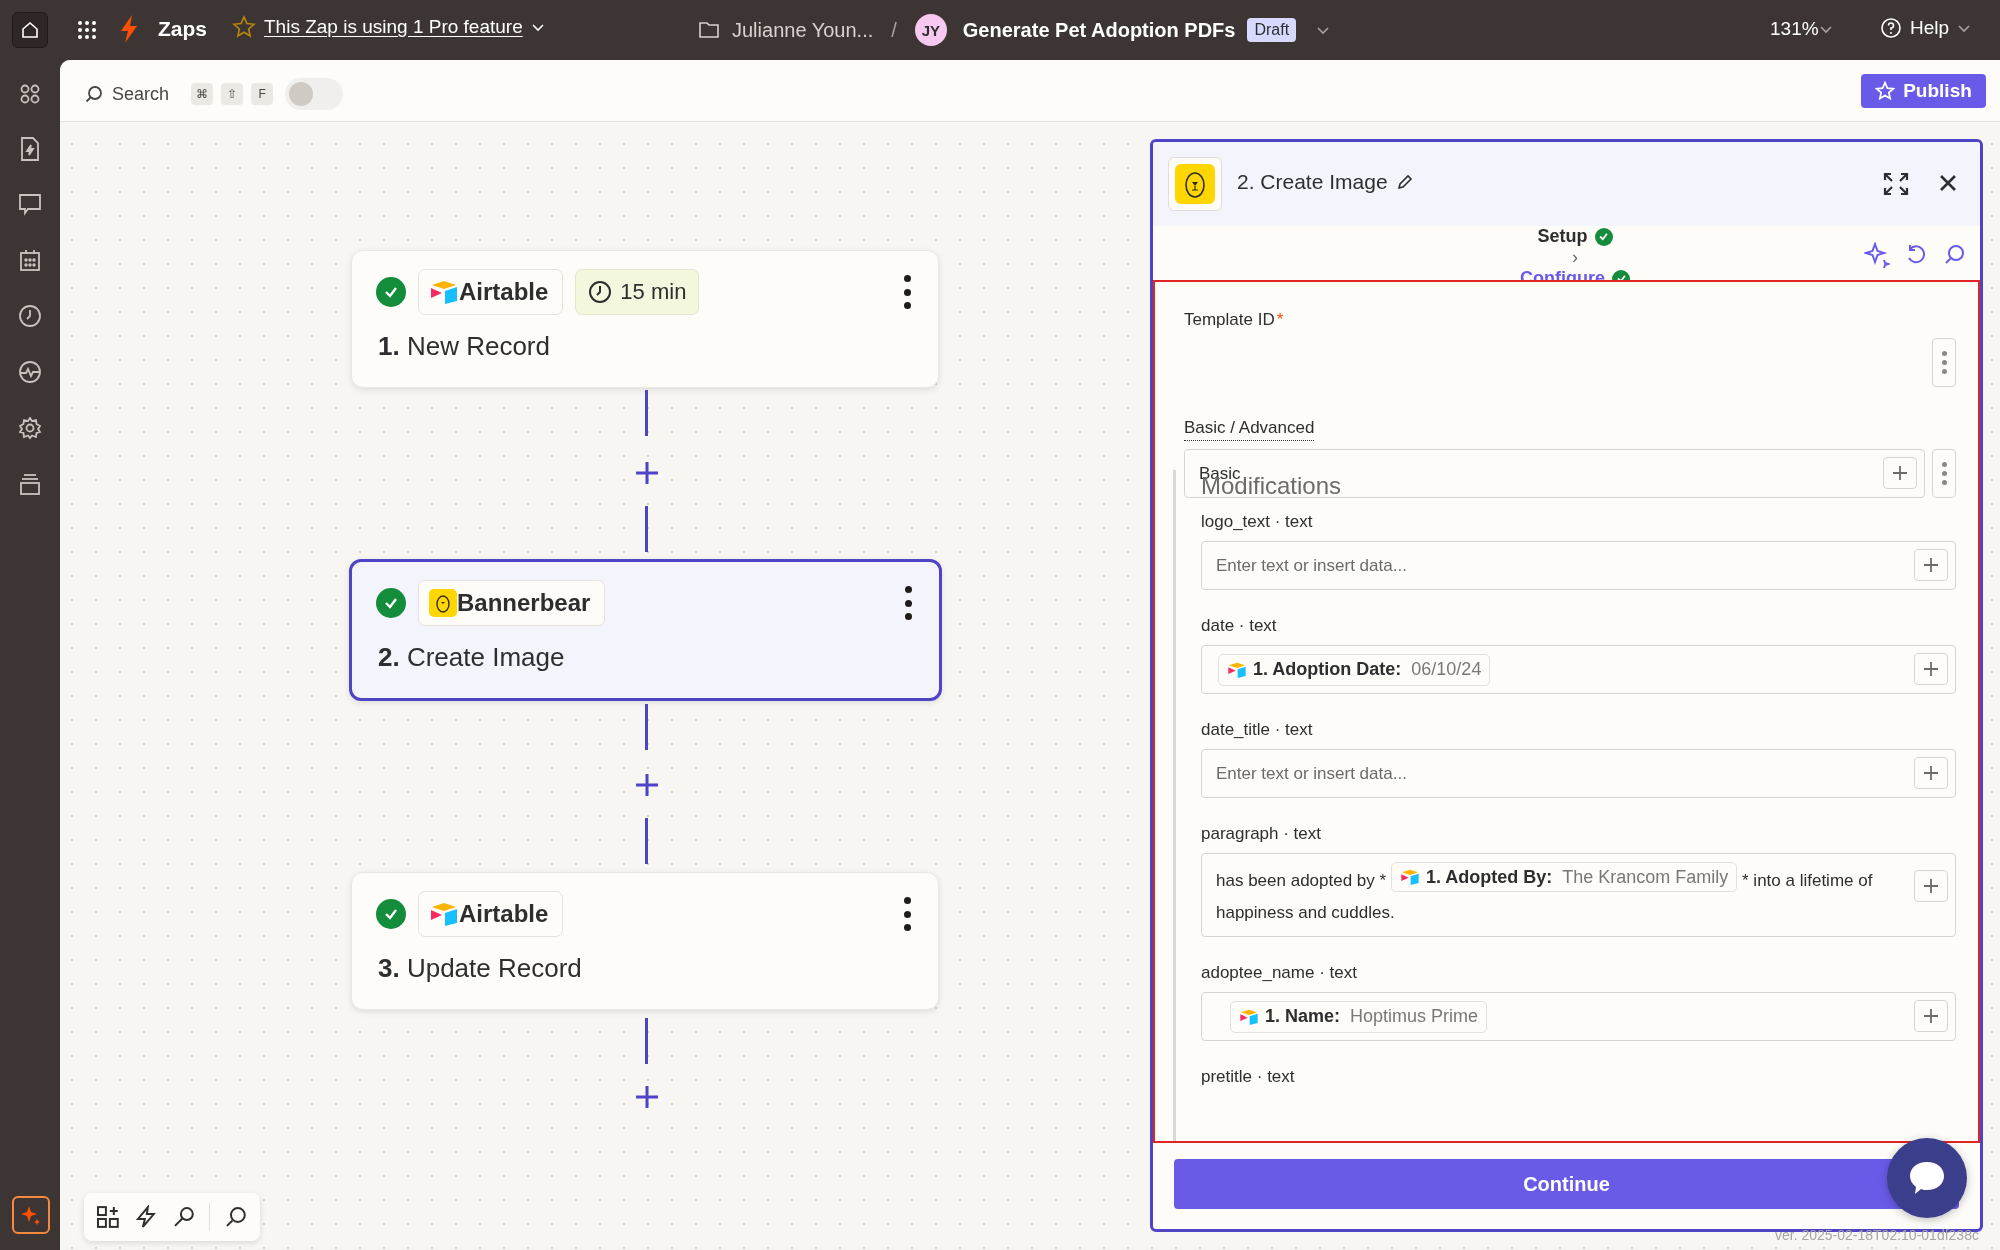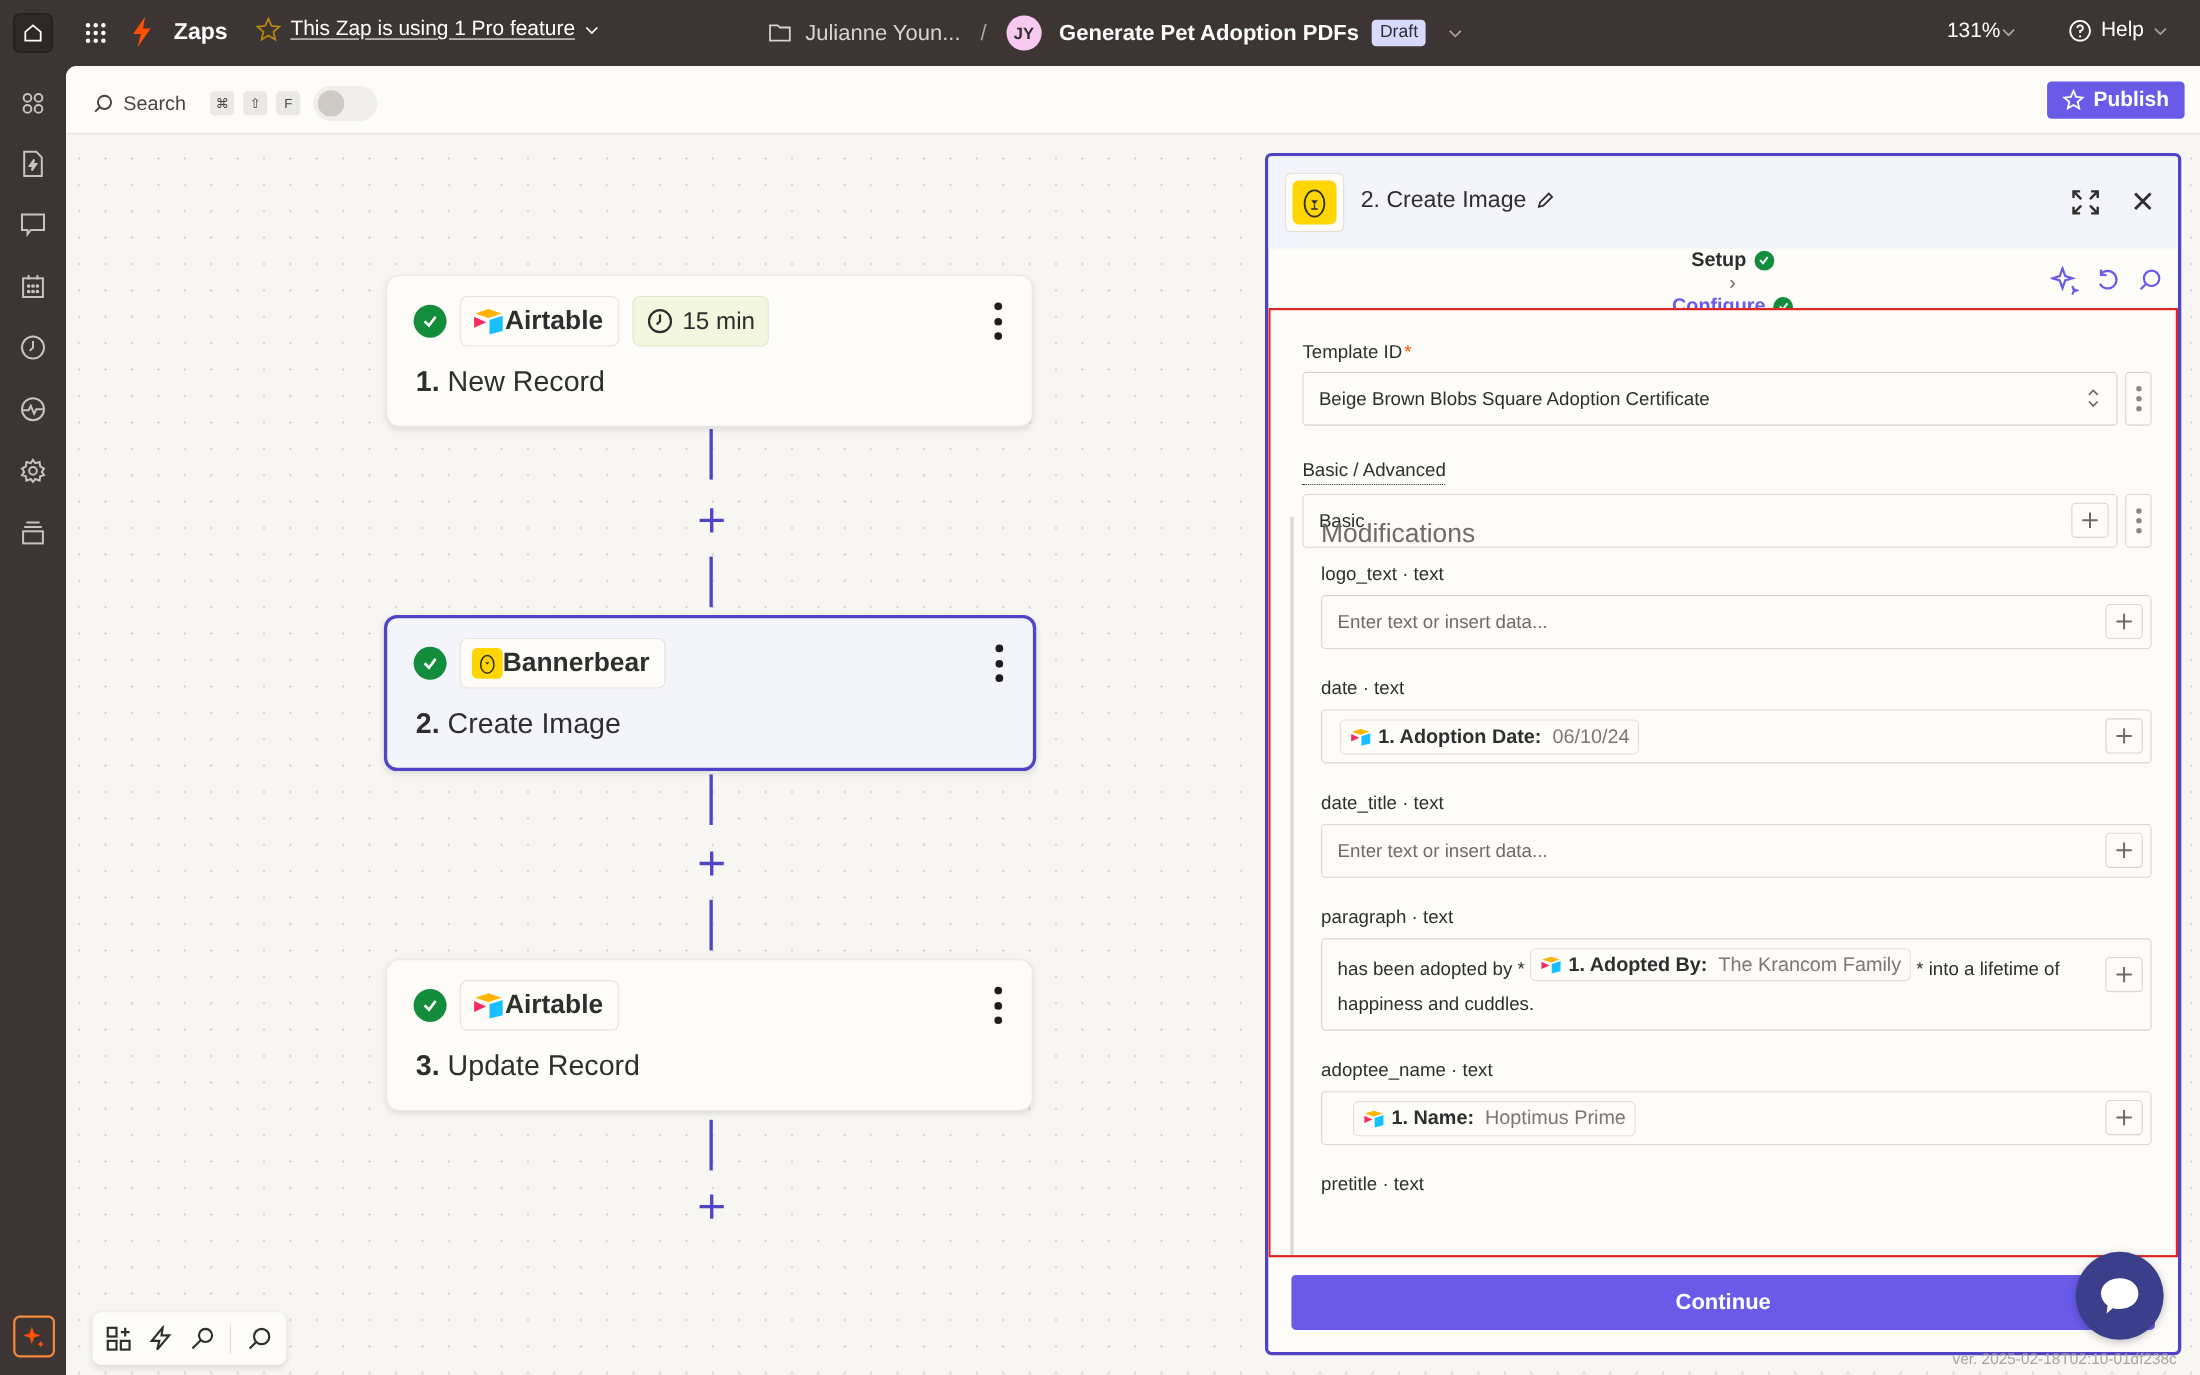--- a/index.html
+++ b/index.html
@@ -441,27 +441,20 @@
         <circle cx="14" cy="10" r="7"></circle>
         <path d="M8.5 15.5 L4 20"></path>
       </svg>
   </div>
 
   <div class="form-area">
 
     <div class="field-label" style="left:29px;top:28px">
       <span>Template ID</span><span class="req">*</span>
     </div>
-    <div class="input-box" style="left:29px;top:56px;width:741px;height:49px">
-      <span>Beige Brown Blobs Square Adoption Certificate</span>
-      <svg class="updown" width="14" height="22" viewBox="0 0 14 22" fill="none" stroke="#6e6a66" stroke-width="1.6">
-          <path d="M3 8 L7 4 L11 8"></path>
-          <path d="M3 14 L7 18 L11 14"></path>
-        </svg>
-    </div>
     <div class="side-kebab" style="left:777px;top:56px">
         <span></span>
         <span></span>
         <span></span>
       </div>
 
     <div class="field-label dotted" style="left:29px;top:136px">Basic / Advanced</div>
     <div class="input-box" style="left:29px;top:167px;width:741px;height:49px">
       <span>Basic</span>
     </div>

